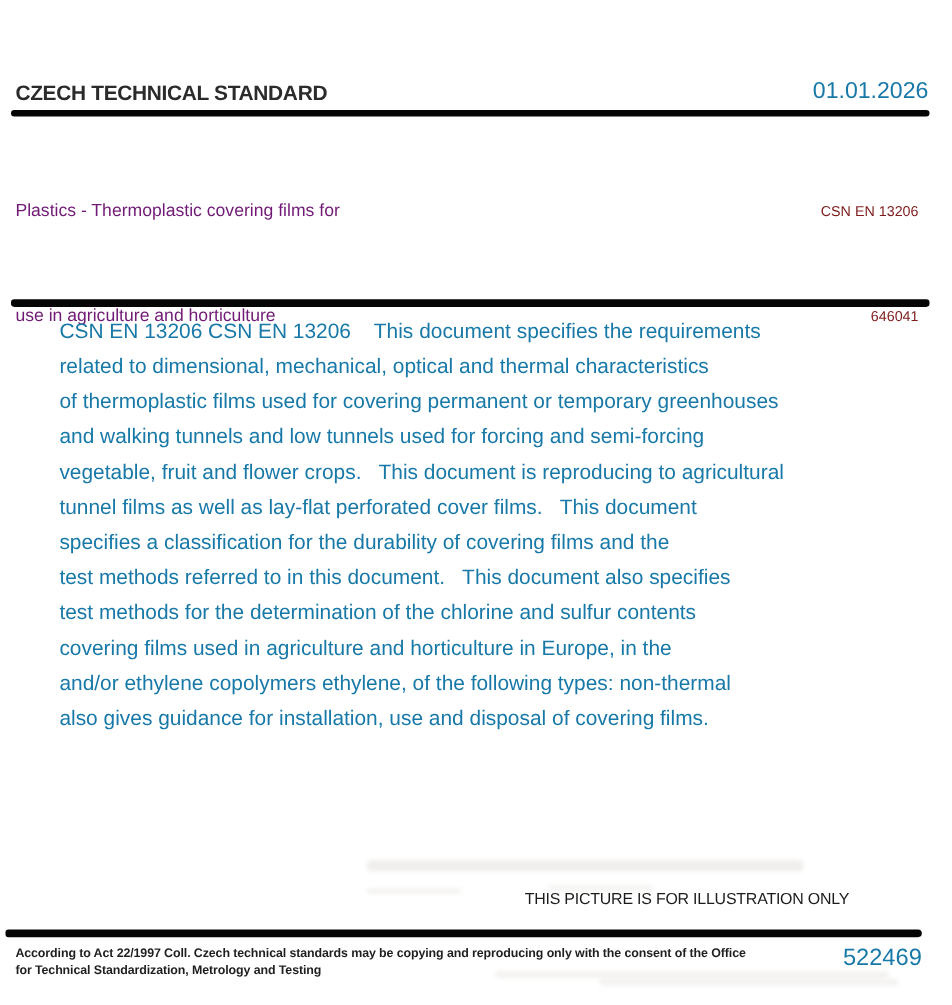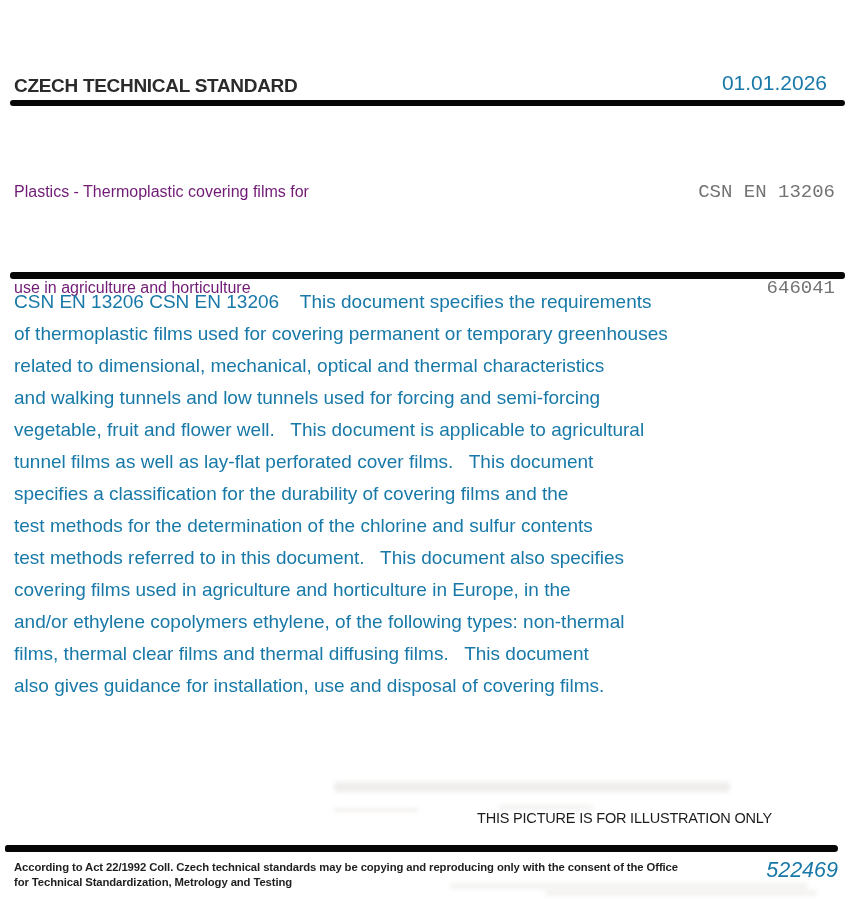--- a/index.html
+++ b/index.html
@@ -6,60 +6,60 @@
   .page{
     position:relative;width:865px;height:914px;background:#ffffff;overflow:hidden;
     font-family:"Liberation Sans",sans-serif;
   }
   .hdr-label{
     position:absolute;left:14px;top:75px;
     font-size:19px;font-weight:bold;color:#2b2b2b;letter-spacing:-0.3px;
     white-space:pre;
   }
   .hdr-date{
-    position:absolute;right:38px;top:71px;
+    position:absolute;right:21px;top:71px;
     font-size:21px;color:#1879A8;white-space:pre;
   }
   .rule{position:absolute;background:#060606;border-radius:3px;}
   .rule-1{left:10px;top:100px;width:835px;height:6px;}
   .rule-2{left:10px;top:272px;width:835px;height:7px;}
   .rule-footer{left:5px;top:845px;width:833px;height:7px;border-radius:3px 4px 4px 3px;}
   .title-left{
     position:absolute;left:14px;top:112px;
     font-size:16px;color:#701a75;line-height:32px;white-space:pre;
   }
   .title-right{
     position:absolute;right:30px;top:112px;text-align:right;
-    font-size:19px;color:#737373;line-height:32px;white-space:pre;font-family:Liberation Mono, monospace;
+    font-size:13px;color:#7f1d1d;line-height:32px;white-space:pre;
   }
   .abstract{
     position:absolute;left:14px;top:286px;width:800px;
     font-size:19px;color:#1879A8;line-height:32px;
   }
-  .abstract .line{white-space:pre;}
+  .abstract .line{white-space:pre;margin-left:40px;}
   .ghost{
     position:absolute;background:#b7b1a6;opacity:0.22;filter:blur(2px);border-radius:3px;
   }
   .ghost-a{left:334px;top:782px;width:396px;height:10px;}
   .ghost-b{left:333px;top:808px;width:86px;height:4px;opacity:0.18;}
   .ghost-c{left:498px;top:805px;width:96px;height:5px;opacity:0.15;}
   .ghost-d{left:450px;top:883px;width:358px;height:6px;opacity:0.16;}
   .ghost-e{left:545px;top:890px;width:272px;height:6px;opacity:0.16;}
   .illu-note{
     position:absolute;right:93px;top:810px;
     font-size:14.5px;font-weight:normal;color:#1c1c1c;letter-spacing:-0.2px;white-space:pre;
   }
   .footer-notice{
     position:absolute;left:14px;top:860px;
     font-size:11.3px;font-weight:bold;color:#1f1f1f;line-height:15px;letter-spacing:-0.1px;
   }
   .footer-notice .line{white-space:pre;}
   .footer-number{
     position:absolute;right:27px;top:858px;
-    font-size:21.5px;color:#1879A8;white-space:pre;font-style:italic;
+    font-size:21.5px;color:#1879A8;white-space:pre;
   }
 </style>
 </head>
 <body>
 
 <div class="page">
 
   <div class="hdr-label">CZECH TECHNICAL STANDARD</div>
   <div class="hdr-date">01.01.2026</div>
 
@@ -72,44 +72,43 @@
 
   <div class="title-right">
     <div class="line">CSN EN 13206</div>
     <div class="line">646041</div>
   </div>
 
   <div class="rule rule-2"></div>
 
   <div class="abstract">
     <div class="line">CSN EN 13206 CSN EN 13206    This document specifies the requirements</div>
+    <div class="line">related to dimensional, mechanical, optical and thermal characteristics</div>
     <div class="line">of thermoplastic films used for covering permanent or temporary greenhouses</div>
-    <div class="line">related to dimensional, mechanical, optical and thermal characteristics</div>
     <div class="line">and walking tunnels and low tunnels used for forcing and semi-forcing</div>
-    <div class="line">vegetable, fruit and flower well.   This document is applicable to agricultural</div>
+    <div class="line">vegetable, fruit and flower crops.   This document is reproducing to agricultural</div>
     <div class="line">tunnel films as well as lay-flat perforated cover films.   This document</div>
     <div class="line">specifies a classification for the durability of covering films and the</div>
+    <div class="line">test methods referred to in this document.   This document also specifies</div>
     <div class="line">test methods for the determination of the chlorine and sulfur contents</div>
-    <div class="line">test methods referred to in this document.   This document also specifies</div>
     <div class="line">covering films used in agriculture and horticulture in Europe, in the</div>
     <div class="line">and/or ethylene copolymers ethylene, of the following types: non-thermal</div>
-    <div class="line">films, thermal clear films and thermal diffusing films.   This document</div>
     <div class="line">also gives guidance for installation, use and disposal of covering films.</div>
   </div>
 
   <div class="ghost ghost-a"></div>
   <div class="ghost ghost-b"></div>
   <div class="ghost ghost-c"></div>
 
   <div class="illu-note">THIS PICTURE IS FOR ILLUSTRATION ONLY</div>
 
   <div class="rule rule-footer"></div>
 
   <div class="footer-notice">
-    <div class="line">According to Act 22/1992 Coll. Czech technical standards may be copying and reproducing only with the consent of the Office</div>
+    <div class="line">According to Act 22/1997 Coll. Czech technical standards may be copying and reproducing only with the consent of the Office</div>
     <div class="line">for Technical Standardization, Metrology and Testing</div>
   </div>
 
   <div class="footer-number">522469</div>
 
   <div class="ghost ghost-d"></div>
   <div class="ghost ghost-e"></div>
 
 </div>
 

